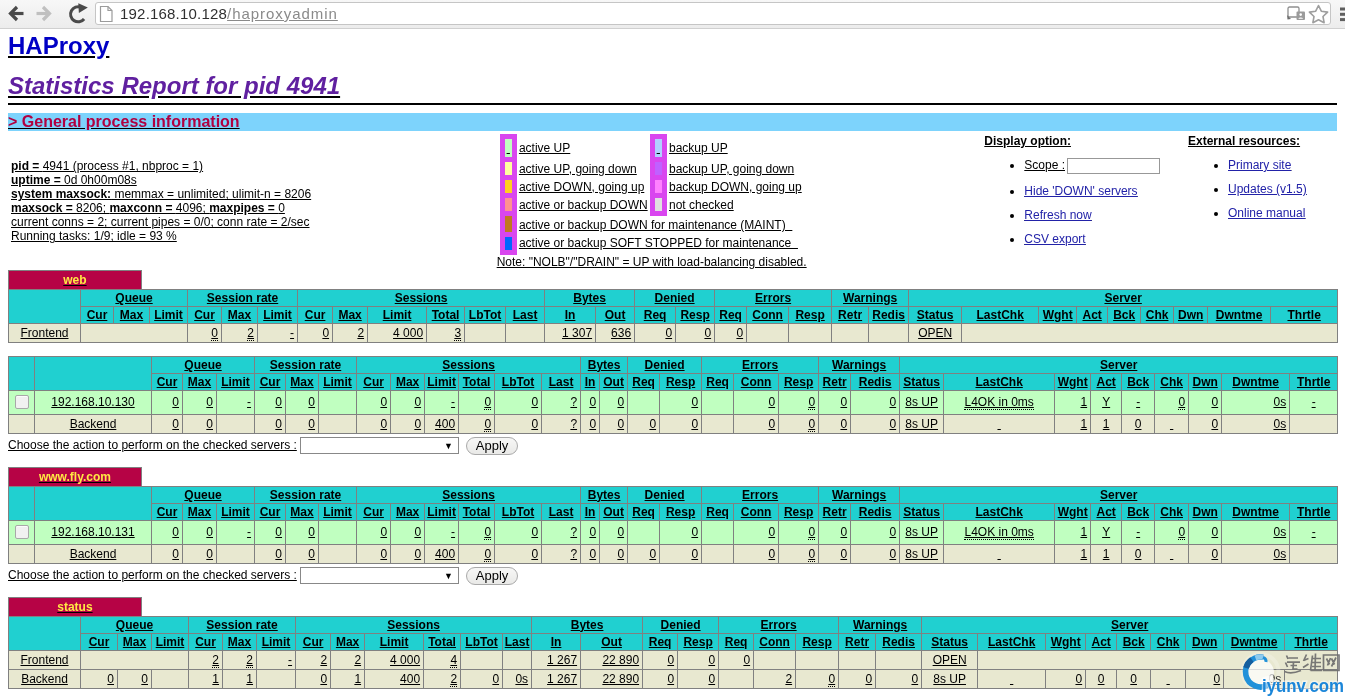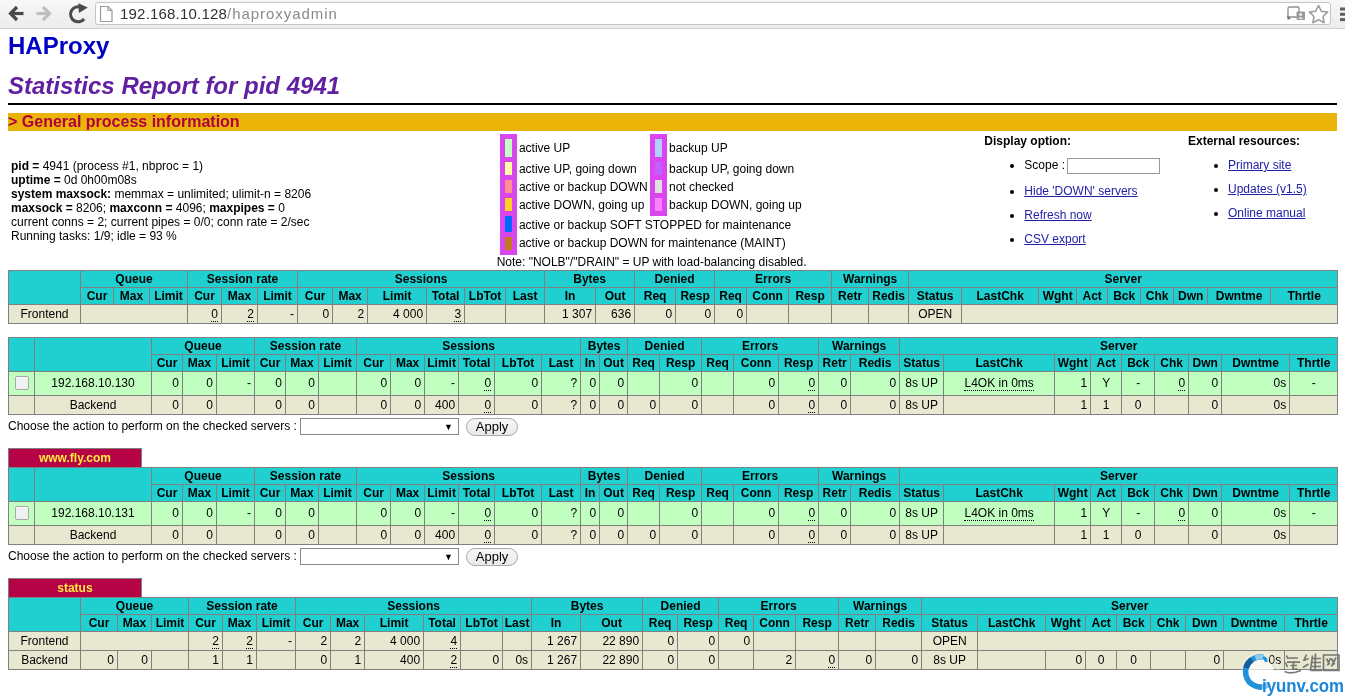--- a/index.html
+++ b/index.html
@@ -1,26 +1,26 @@
 <!DOCTYPE html>
 <html><head><meta charset="utf-8"><style>
 html,body{margin:0;padding:0;background:#fff;}
 body{font-family:"Liberation Sans",sans-serif;font-size:12px;color:#000;overflow:hidden;width:1345px;height:698px;position:relative;}
 
 #toolbar{position:absolute;left:0;top:0;width:1345px;height:29px;background:linear-gradient(#f7f7f7,#ececec);border-bottom:1px solid #d0d0d0;box-sizing:border-box;}
 #urlbar{position:absolute;left:95px;top:2px;width:1236px;height:23px;background:#fff;border:1px solid #c5c5c5;border-radius:3px;box-sizing:border-box;}
 #urltext{position:absolute;left:120px;top:5px;font-size:15px;color:#303030;letter-spacing:0.2px;}
-#urltext .dim{color:#8a8a8a;letter-spacing:0.95px;}
+#urltext .dim{color:#8a8a8a;letter-spacing:0.95px;text-decoration:underline;}
 
 #page{position:absolute;left:0;top:29px;width:1345px;height:669px;overflow:hidden;}
-#content{margin:0 8px;}
+#content{margin:0 8px;text-decoration:underline;}
 h1{font-size:24px;font-weight:bold;color:#0000c5;margin:3px 0 12px 0;}
 h2{font-size:24px;font-weight:bold;font-style:italic;color:#6020a0;margin:0;}
 .hr{height:0;border:0;border-bottom:2px solid #000;margin:3px 0 8px 0;}
-h3{font-size:16px;font-weight:bold;color:#b00040;background:#eab308;margin:0;}
+h3{font-size:16px;font-weight:bold;color:#b00040;background:#7dd3fc;margin:0;}
 a.lnk{color:#2222a8;text-decoration:underline;}
 
 #infotbl{border-collapse:separate;border-spacing:2px;width:1329px;margin-bottom:-2px;}
 #infotbl>tbody>tr>td{padding:1px;font-size:12px;vertical-align:middle;}
 #infotbl td.vtop{vertical-align:top;}
 table.lgd{border-collapse:collapse;margin:0 auto;}
 table.lgd td{border:5px solid #d946ef;padding:2px;font-size:12px;}
 table.lgd td.noborder{border-style:none;padding:2px;white-space:nowrap;text-align:left;}
 .active_up{background:#c0ffc0;}
 .active_going_down{background:#ffffa0;}
@@ -128,38 +128,38 @@
                     <td class="backup_up">&nbsp;</td>
                     <td class="noborder">backup UP </td>
                   </tr>
 <tr>
                     <td class="active_going_down"></td>
                     <td class="noborder">active UP, going down </td>
                     <td class="backup_going_down"></td>
                     <td class="noborder">backup UP, going down </td>
                   </tr>
 <tr>
+                    <td class="active_going_up"></td>
+                    <td class="noborder">active DOWN, going up </td>
+                    <td class="backup_going_up"></td>
+                    <td class="noborder">backup DOWN, going up </td>
+                  </tr>
+<tr>
                     <td class="active_down"></td>
                     <td class="noborder">active or backup DOWN </td>
                     <td class="nocheck"></td>
                     <td class="noborder">not checked </td>
                   </tr>
 <tr>
-                    <td class="active_going_up"></td>
-                    <td class="noborder">active DOWN, going up </td>
-                    <td class="backup_going_up"></td>
-                    <td class="noborder">backup DOWN, going up </td>
+                    <td class="maintain"></td>
+                    <td class="noborder" colspan="3">active or backup DOWN for maintenance (MAINT) &nbsp;</td>
                   </tr>
 <tr>
                     <td class="softstop"></td>
                     <td class="noborder" colspan="3">active or backup SOFT STOPPED for maintenance &nbsp;</td>
-                  </tr>
-<tr>
-                    <td class="maintain"></td>
-                    <td class="noborder" colspan="3">active or backup DOWN for maintenance (MAINT) &nbsp;</td>
                   </tr>
 </tbody>
               </table>
 Note: "NOLB"/"DRAIN" = UP with load-balancing disabled.
 </td>
 <td class="vtop" style="white-space:nowrap;width:197px">
 <b>Display option:</b>
 <ul class="opt">
 <li>Scope :<input id="scopein" style=""></li>
 <li><a class="lnk">Hide 'DOWN' servers</a></li>
@@ -173,20 +173,28 @@
 <li><a class="lnk">Primary site</a></li>
 <li><a class="lnk">Updates (v1.5)</a></li>
 <li><a class="lnk">Online manual</a></li>
 </ul>
 </td>
 </tr>
         </tbody>
       </table>
 
 <div id="preweb" style="height:0px"></div>
+<table class="px">
+        <tbody>
+          <tr>
+            <th class="pxname" width="10%">web</th>
+            <th class="empty" width="90%"></th>
+          </tr>
+        </tbody>
+      </table>
 
 <table class="tbl fixed">
 <colgroup>
           <col style="width:72px">
           <col style="width:33px">
           <col style="width:36px">
           <col style="width:38px">
           <col style="width:34px">
           <col style="width:36px">
           <col style="width:40px">

